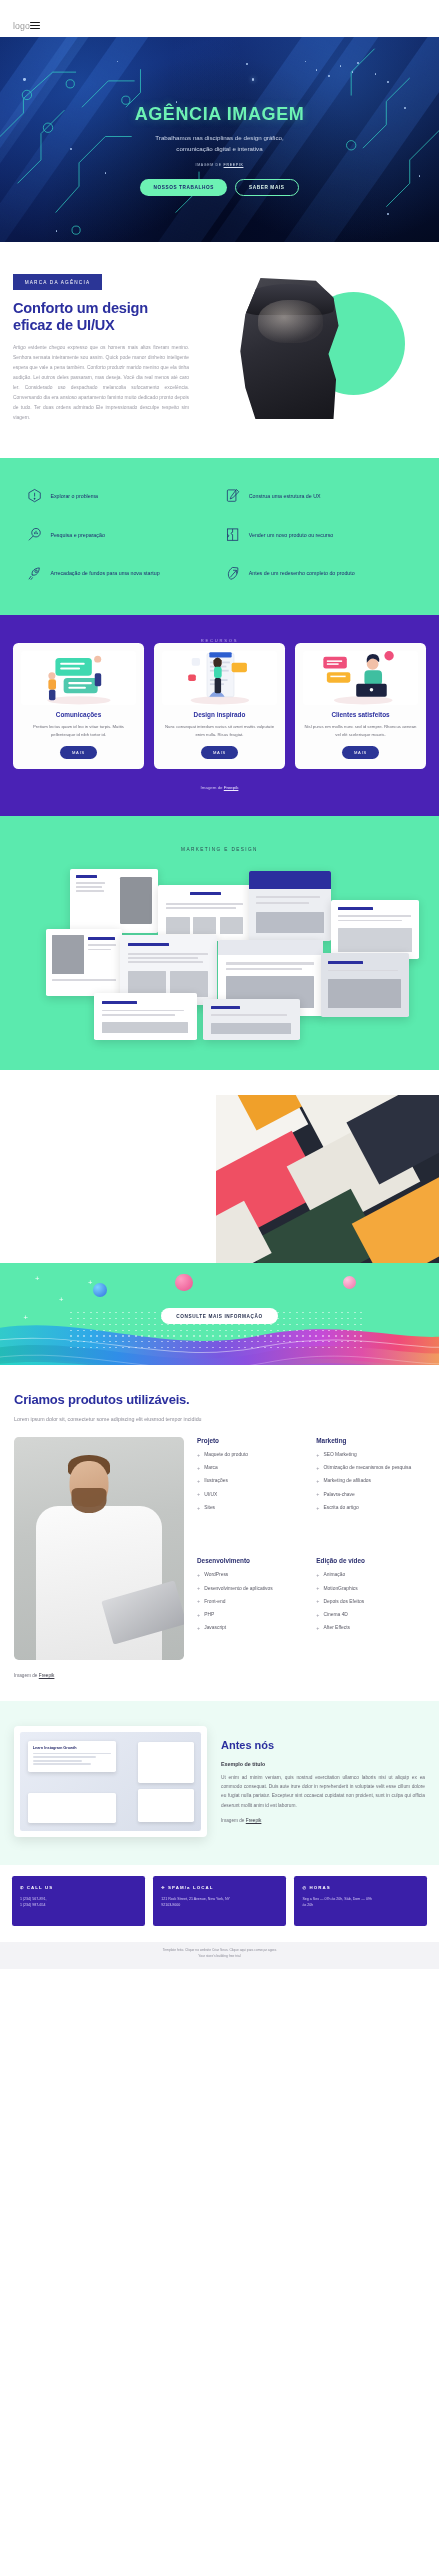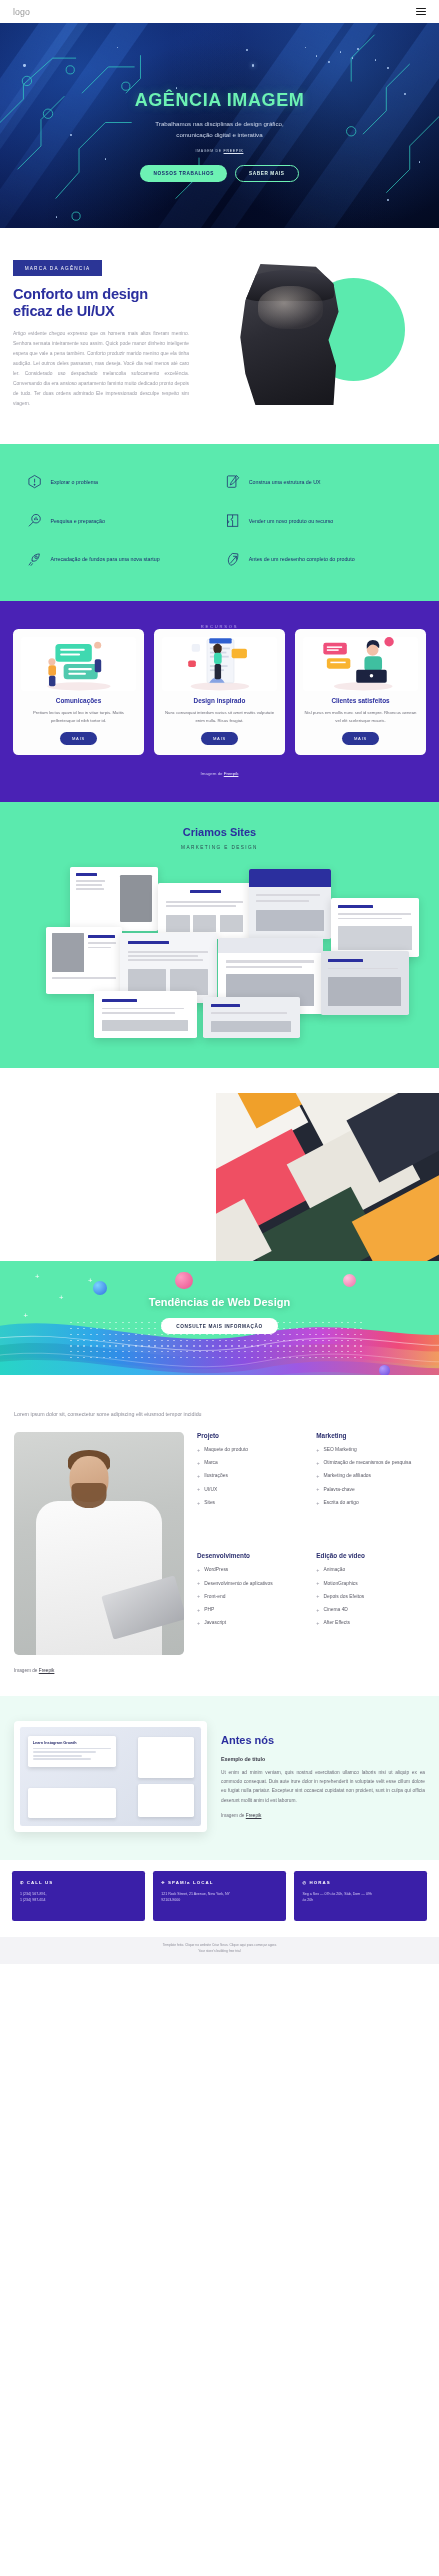--- a/index.html
+++ b/index.html
@@ -8,22 +8,23 @@
     font-family:"Liberation Sans", sans-serif;
     background:#ffffff;
     color:#1f2a6e;
     -webkit-font-smoothing:antialiased;
   }
   .page { width:439px; position:relative; overflow:hidden; }
 
   
   .navbar {
     height:23.4px; background:#fff;
-    display:flex; align-items:center; justify-content:space-between;
+    display:flex; align-items:center; 
     padding:0 13px;
+    margin-top:14px;
   }
   .logo { font-size:8.8px; color:#9a9a9a; letter-spacing:0.1px; font-weight:400;}
   .burger { display:flex; flex-direction:column; gap:1.8px; cursor:pointer; }
   .burger i { display:block; width:10px; height:1.3px; background:#1a1a1a; border-radius:0.6px;}
 
   
   .hero {
     position:relative; height:205px; overflow:hidden;
     background:
       radial-gradient(circle at 18% 22%, rgba(45,120,220,.35) 0%, rgba(0,0,0,0) 42%),
@@ -510,21 +511,20 @@
         <button class="card-btn">MAIS</button>
       </div>
 
     </div>
     <div class="credit-light">
       <span>Imagem de </span><a href="#">Freepik</a>
     </div>
   </section>
 
   <section class="sites">
-    <h2>Criamos Sites</h2>
     <div class="sub">MARKETING E DESIGN</div>
     <div class="collage">
       <div class="shot" style="left:70px;top:3.5px;width:88px;height:64px;">
         <i style="left:5.9px;top:5.9px;width:21px;height:2.9px;background:#2b2f9e;"></i>
         <i style="left:5.9px;top:13px;width:29px;height:1.8px;"></i>
         <i style="left:5.9px;top:17px;width:26px;height:1.8px;"></i>
         <i style="left:5.9px;top:21px;width:28px;height:1.8px;"></i>
         <i style="left:50px;top:8.2px;width:32px;height:47px;background:#8e9299;border-radius:1.2px;"></i>
       </div>
       <div class="shot" style="left:158px;top:20px;width:94px;height:56px;">
@@ -635,21 +635,20 @@
             <stop offset="1" stop-color="#ef5a6e"></stop>
         </linearGradient>
       </defs>
       <path d="M0 40 C180 -25 330 85 520 40 C690 0 800 70 900 30 L900 95 C790 130 680 60 520 100 C340 145 180 55 0 105 Z" fill="url(#w1)"></path>
       <path d="M0 78 C180 20 340 120 520 76 C700 32 810 104 900 64 L900 122 C790 158 690 92 520 132 C340 174 180 90 0 140 Z" fill="url(#w2)" opacity=".92"></path>
       <path d="M0 110 C190 58 340 152 530 110 C710 70 820 136 900 100 L900 160 C790 186 690 128 530 166 C350 206 180 126 0 172 Z" fill="url(#w3)" opacity=".85"></path>
       <path d="M0 60 C190 10 340 108 530 62 C710 22 820 90 900 52" fill="none" stroke="#ffffff" stroke-opacity=".45" stroke-width="2"></path>
       <path d="M0 96 C190 44 340 140 530 96 C710 54 820 124 900 86" fill="none" stroke="#ffffff" stroke-opacity=".30" stroke-width="1.6"></path>
     </svg>
 
-    <h2 class="wave-title">Tendências de Web Design</h2>
     <button class="wave-btn">CONSULTE MAIS INFORMAÇÃO</button>
 
     <div class="ball" style="left:42px;top:115px;width:20px;height:20px;background:radial-gradient(circle at 32% 30%,#8ad0ff,#3a5fd0);z-index:7;"></div>
 
     <div class="ball" style="left:379px;top:104px;width:10.5px;height:10.5px;background:radial-gradient(circle at 32% 30%,#b49bff,#6a45d8);z-index:7;"></div>
 
     <div class="dotgrid" id="dotgrid">
         <span style="left: 70px; top: 0px;"></span>
         <span style="left: 77px; top: 0px;"></span>
         <span style="left: 83px; top: 0px;"></span>
@@ -969,20 +968,21 @@
         <span style="left: 328px; top: 35px;"></span>
         <span style="left: 335px; top: 35px;"></span>
         <span style="left: 341px; top: 35px;"></span>
         <span style="left: 347px; top: 35px;"></span>
         <span style="left: 354px; top: 35px;"></span>
         <span style="left: 360px; top: 35px;"></span>
       </div>
   </section>
 
   <section class="produtos">
+    <h2>Criamos produtos utilizáveis.</h2>
     <div class="lead">Lorem ipsum dolor sit, consectetur some adipiscing elit eiusmod tempor incididu</div>
     <div class="prod-body">
       <div class="prod-photo">
         <div class="shirt"></div>
           <div class="hair"></div>
           <div class="head"></div>
           <div class="beard"></div>
           <div class="laptop"></div>
       </div>
       <div class="prod-cols">

